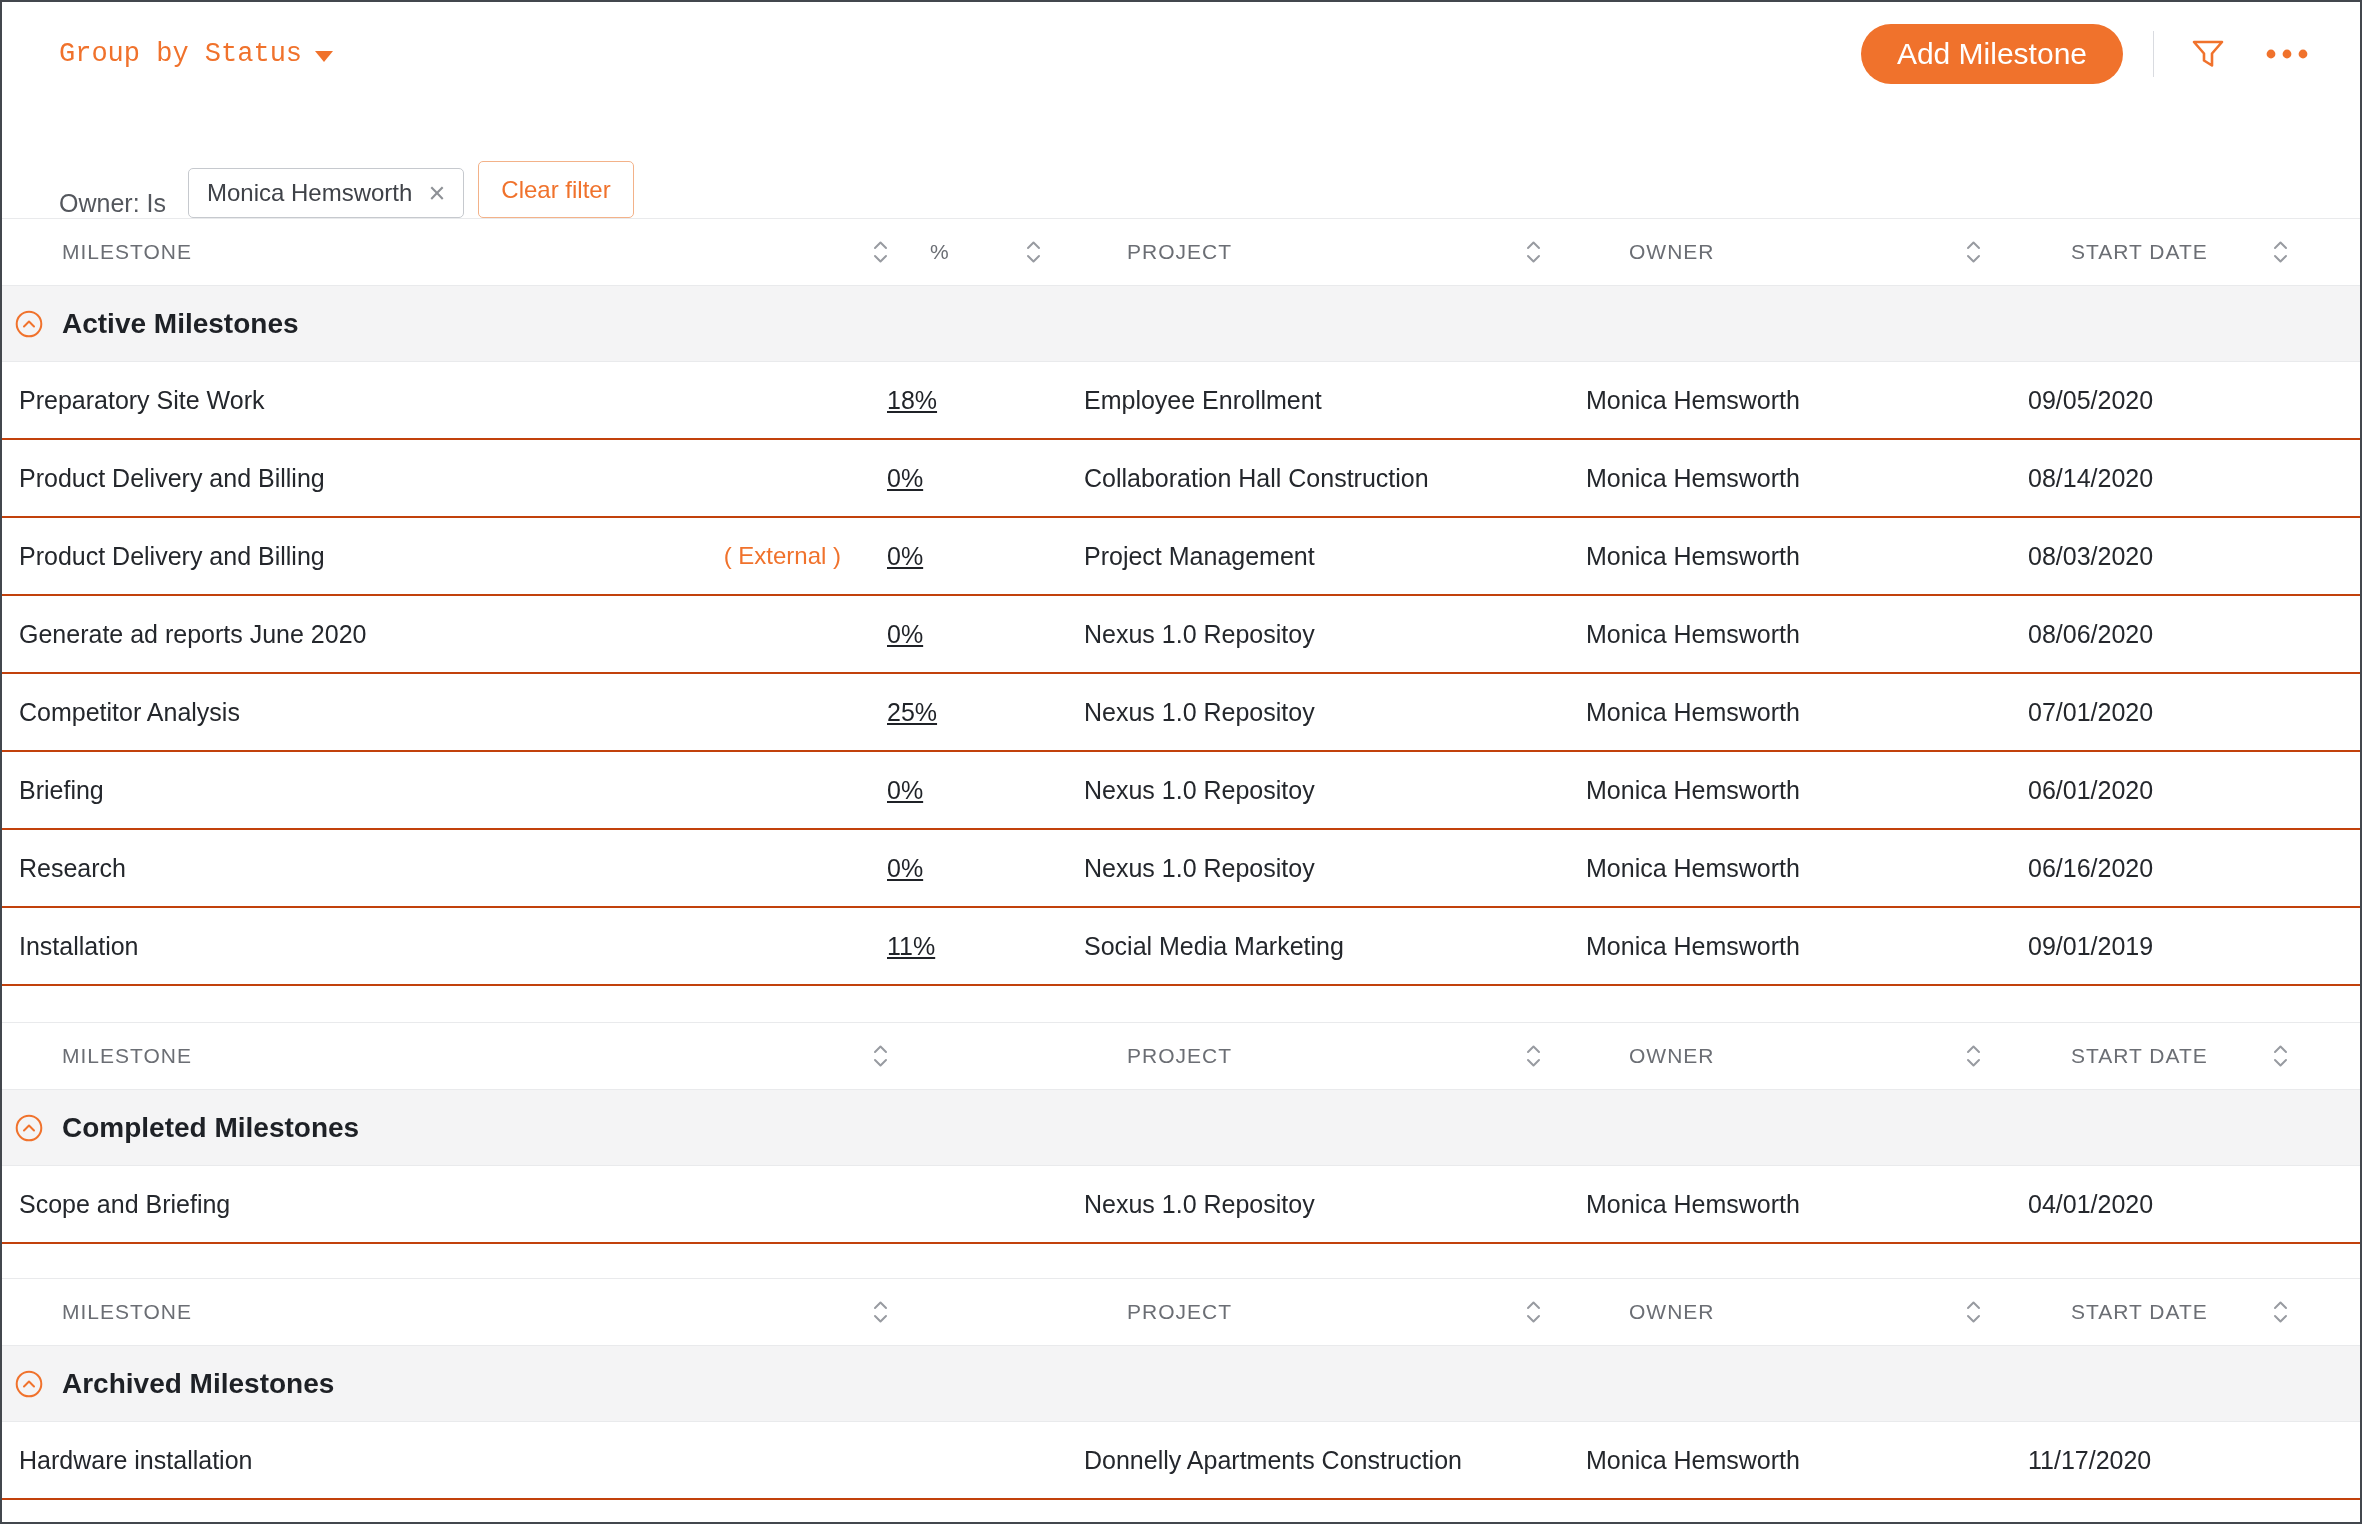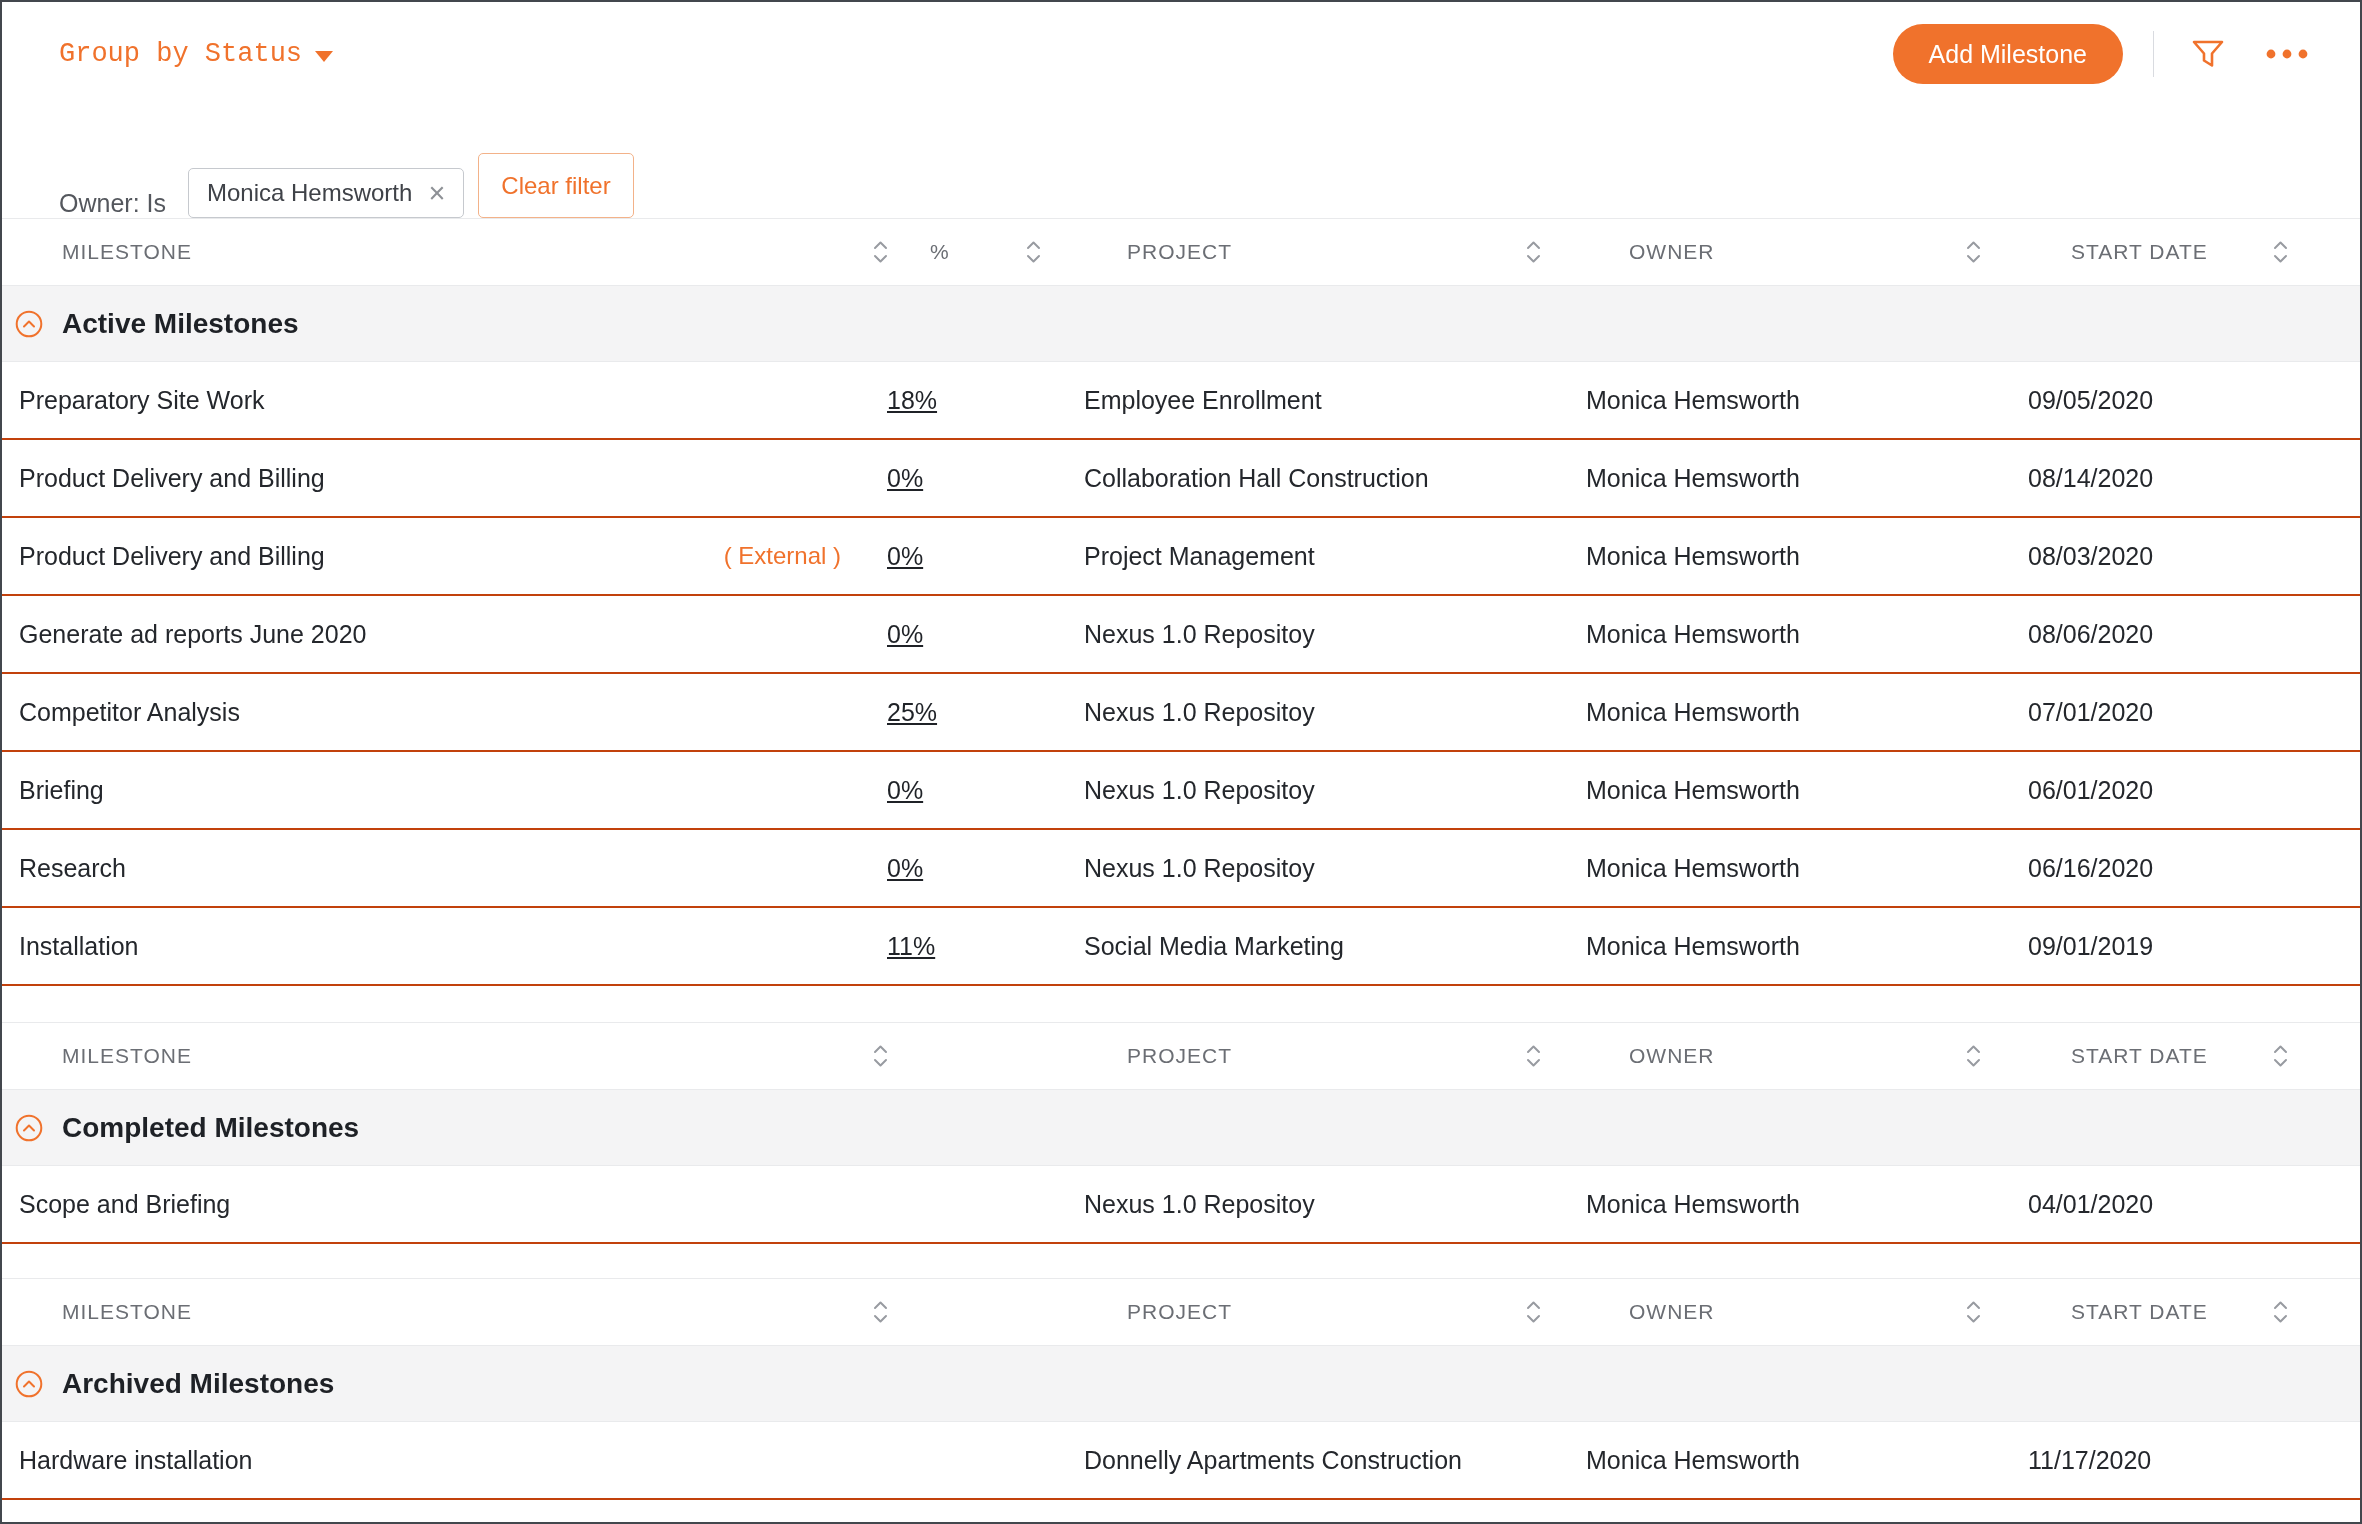--- a/index.html
+++ b/index.html
@@ -17,32 +17,32 @@
 
   
   .topbar{display:flex;align-items:center;justify-content:space-between;
           height:104px;padding:0 44px 0 57px;}
   .group-by{display:flex;align-items:center;gap:13px;background:none;border:none;
             color:var(--accent);font-size:27px;font-family:Liberation Mono, monospace;cursor:pointer;padding:0;}
   .caret{width:0;height:0;border-left:9px solid transparent;border-right:9px solid transparent;
          border-top:11px solid var(--accent);margin-top:5px;}
   .topbar-right{display:flex;align-items:center;gap:26px;}
   .add-btn{background:var(--accent);color:#fff;border:none;border-radius:32px;height:60px;
-           padding:0 36px;font-size:25px;font-family:inherit;cursor:pointer;}
+           padding:0 36px;font-size:30px;font-family:inherit;cursor:pointer;}
   .vsep{width:1px;height:46px;background:#d9dbe0;margin:0 4px;}
   .icon-btn{background:none;border:none;padding:6px;cursor:pointer;display:flex;align-items:center;}
 
   
   .filter-row{display:flex;align-items:flex-end;height:112px;padding:0 57px;box-sizing:border-box;}
   .filter-label{font-size:25px;color:#54575d;margin-right:22px;}
   .chip{display:inline-flex;align-items:center;gap:16px;border:1px solid #c6c9ce;border-radius:5px;
         height:48px;padding:0 18px;font-size:24px;color:#3f4248;cursor:pointer;background:#fff;}
   .chip-x{color:#8e9196;font-size:29px;line-height:1;cursor:pointer;}
   .clear-btn{border:1px solid var(--accent-soft);color:var(--accent);background:#fff;border-radius:5px;
-             height:65px;padding:0 22px;font-size:24px;font-family:inherit;cursor:pointer;margin-left:14px;}
+             height:57px;padding:0 22px;font-size:24px;font-family:inherit;cursor:pointer;margin-left:14px;}
 
   
   .grid{display:grid;grid-template-columns:868px 197px 502px 442px 233px;
         align-items:center;padding:0 60px;box-sizing:border-box;}
   .hdr{height:68px;border-top:1px solid var(--line);border-bottom:1px solid var(--line);
        color:var(--text-gray);font-size:21px;letter-spacing:1px;}
   .hdr .cell{display:flex;align-items:center;height:100%;}
   .sort{margin-left:auto;display:flex;align-items:center;background:none;border:none;padding:0;cursor:pointer;}
   .cell.c-milestone .sort{margin-right:40px;}
   .cell.c-percent  .sort{margin-right:84px;}

